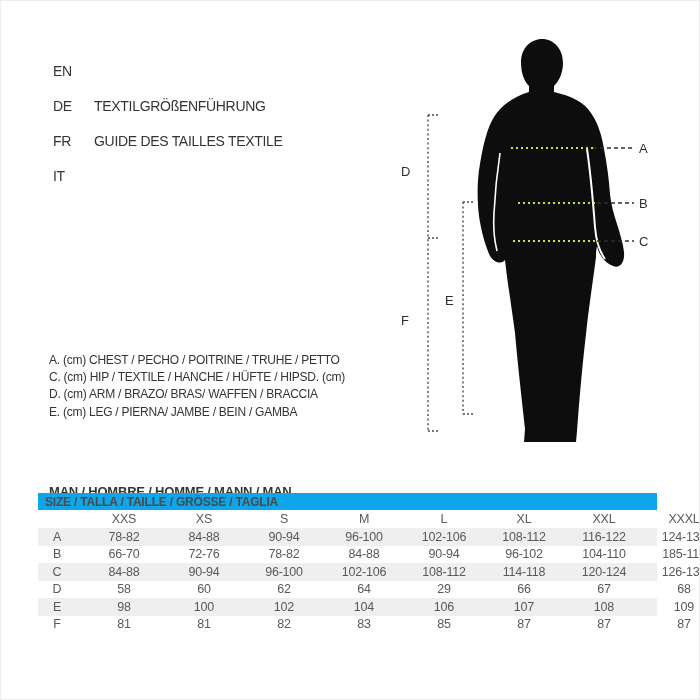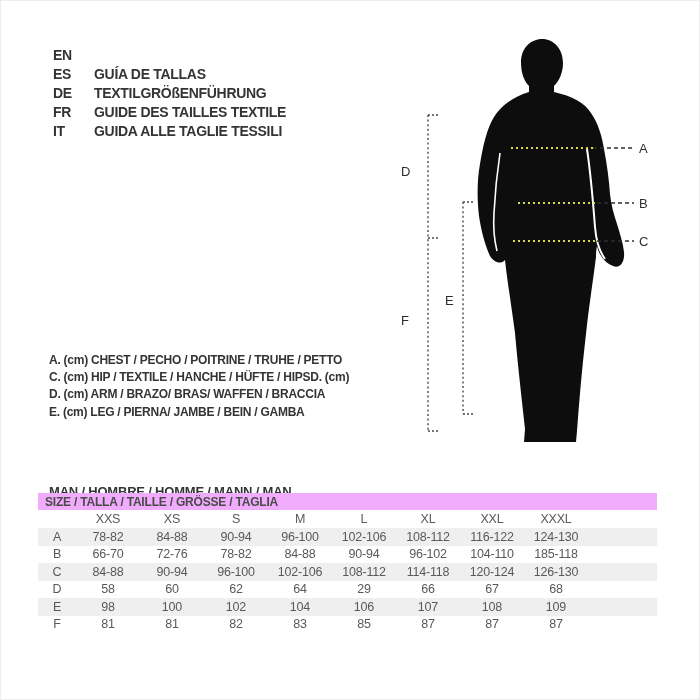--- a/index.html
+++ b/index.html
@@ -3,65 +3,60 @@
 <meta charset="utf-8">
 <style>
   html,body{margin:0;padding:0;background:#fff;}
   .canvas{
     position:relative;width:700px;height:700px;background:#fff;overflow:hidden;
     border:1px solid #ededed;box-sizing:border-box;
     font-family:"Liberation Sans", sans-serif;color:#333;
   }
   
   .lang-list{position:absolute;left:52px;top:44px;}
-  .lang-row{display:flex;height:19px;align-items:center;font-size:14px;font-weight:bold;letter-spacing:-0.3px;color:#343434;}
+  .lang-row{display:flex;height:19px;align-items:center;font-size:14px;font-weight:normal;letter-spacing:-0.3px;color:#343434;margin-top:16px;}
   .lang-row .code{width:41px;flex:0 0 41px;}
   
   .figure-wrap{position:absolute;left:400px;top:30px;width:260px;height:420px;}
   
   .measure-list{position:absolute;left:48px;top:350px;}
-  .measure-row{height:17.4px;display:flex;align-items:center;font-size:12px;font-weight:bold;letter-spacing:-0.25px;color:#343434;white-space:nowrap;}
+  .measure-row{height:17.4px;display:flex;align-items:center;font-size:12px;font-weight:normal;letter-spacing:-0.25px;color:#343434;white-space:nowrap;}
   
   .man-label{position:absolute;left:48px;top:462px;height:16px;display:flex;align-items:center;
     font-size:13px;font-weight:bold;letter-spacing:-0.2px;color:#343434;margin-top:20px;}
   
   .size-table{position:absolute;left:37px;top:492px;width:619px;}
-  .size-bar{height:17px;background:#f0abfc;color:#4a4a4a;font-size:12px;font-weight:bold;
+  .size-bar{height:17px;background:#0ea5e9;color:#4a4a4a;font-size:12px;font-weight:bold;
     letter-spacing:-0.2px;display:flex;align-items:center;padding-left:7px;box-sizing:border-box;}
-  .t-row{display:grid;grid-template-columns:38px repeat(8,64px) 1fr;align-items:center;}
+  .t-row{display:grid;grid-template-columns:38px repeat(8,64px) 1fr;align-items:center;gap:16px;}
   .t-head{height:18px;font-size:12.5px;color:#595959;letter-spacing:-0.2px;}
   .t-data{height:17.5px;font-size:12.5px;color:#595959;letter-spacing:-0.2px;}
   .t-data.odd{background:#efefef;}
   .t-cell{text-align:center;}
   .t-label{text-align:center;}
 </style>
 </head>
 <body>
 
 <div class="canvas">
 
   <div class="lang-list" id="lang-list">
       <div class="lang-row">
         <span class="code">EN</span>
       </div>
       <div class="lang-row">
-        <span class="code">ES</span>
-        <span>GUÍA DE TALLAS</span>
-      </div>
-      <div class="lang-row">
         <span class="code">DE</span>
         <span>TEXTILGRÖßENFÜHRUNG</span>
       </div>
       <div class="lang-row">
         <span class="code">FR</span>
         <span>GUIDE DES TAILLES TEXTILE</span>
       </div>
       <div class="lang-row">
         <span class="code">IT</span>
-        <span>GUIDA ALLE TAGLIE TESSILI</span>
       </div>
     </div>
 
   <div class="figure-wrap">
     <svg width="260" height="420" viewBox="0 0 260 420" xmlns="http://www.w3.org/2000/svg">
 
       <path fill="#0d0d0d" d="
         M141,8 C153,8 162,18 162,32 C162,42 158,50 153,55 L153,61
         C171,65 184,72 190,82 C197,92 201,105 203,118
         C206,133 208,149 209,163 C210,174 213,184 216,193

